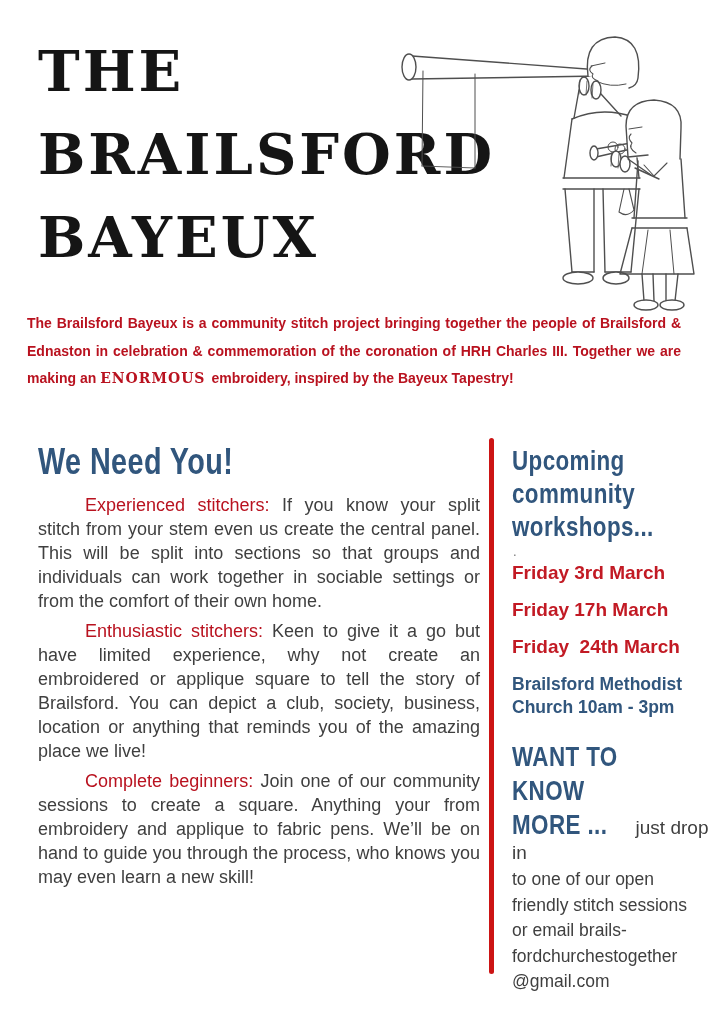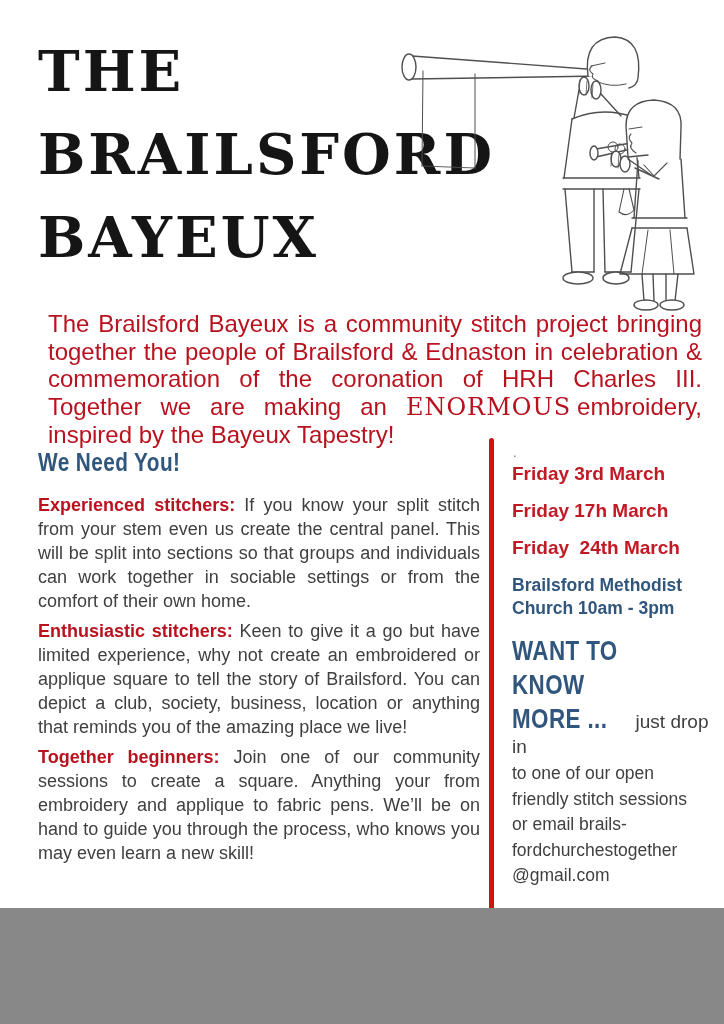--- a/index.html
+++ b/index.html
@@ -1,40 +1,40 @@
 <!DOCTYPE html>
 <html style="--red: #b9121f; --date-red: #c21a24; --divider: #cc1414; --blue: #31567d; --body: #3f3f3f;"><head>
 <meta charset="utf-8">
 <style>
   html,body{margin:0;padding:0;background:#888;}
   .page{
     position:relative;
-    width:724px;height:908px;
+    width:724px;height:1024px;
     background:#ffffff;
     margin:0 auto;
     overflow:hidden;
     font-family:"Liberation Sans",sans-serif;
   }
   
   .title{
     position:absolute;left:38px;top:30px;width:470px;
     font-family:"DejaVu Serif",serif;
     font-weight:bold;
     font-size:56px;line-height:83px;
     letter-spacing:3px;
     color:#151515;
     white-space:pre-line;
   }
   
   .hero{position:absolute;left:388px;top:26px;width:330px;height:286px;}
   .hero svg{display:block;width:100%;height:100%;}
   
   .intro{
-    position:absolute;left:48px;top:310px;width:654px;
-    font-size:24px;font-weight:normal;line-height:27.5px;
+    position:absolute;left:27px;top:310px;width:654px;
+    font-size:14px;font-weight:bold;line-height:27.5px;
     color:var(--red);
     text-align:justify;
   }
   .intro .enorm{
     font-family:"DejaVu Serif",serif;
     letter-spacing:1px;
     margin-right:6px;
   }
   
   .divider{
@@ -47,39 +47,39 @@
   .h-cond{
     font-weight:bold;
     color:var(--blue);
     transform:scaleX(0.8);
     transform-origin:0 50%;
     display:inline-block;
     white-space:pre-line;
     letter-spacing:0.5px;
   }
   .left-col h1{
-    margin:0 0 13px 0;font-size:26px;line-height:36px;
+    margin:0 0 13px 0;font-size:36px;line-height:36px;
   }
   .left-col p{
     margin:0 0 6px 0;
     font-size:18px;line-height:24px;
     color:var(--body);
     text-align:justify;
   }
-  .lead{font-weight:bold;color:var(--red);}
+  .lead{font-weight:normal;color:var(--red);margin-left:47px;}
   
   .rc-head{font-size:28px;line-height:33px;margin:0;}
   .rc-dot{font-size:13px;color:#777;line-height:14px;margin:2px 0 3px 1px;}
   .date{
     font-size:19px;font-weight:bold;color:var(--date-red);
     margin-bottom:15px;line-height:22px;
     white-space:pre-wrap;
   }
   .venue{
-    margin-top:9px;margin-bottom:14px;
+    margin-top:9px;margin-bottom:21px;
     font-size:17.5px;font-weight:bold;line-height:23px;
     color:var(--blue);white-space:pre-line;
   }
   .more-head{font-size:28px;line-height:34px;}
   .more-inline{
     font-size:19px;color:var(--body);
   }
   .more-text{
     margin-top:3px;
     font-size:17.5px;line-height:25.5px;color:var(--body);
@@ -183,25 +183,28 @@
   <div class="left-col">
     <h1><span class="h-cond">We Need You!</span></h1>
 
 
     <p><span class="lead">Experienced stitchers:</span>
       <span>If you know your split stitch from your stem even us create the central panel. This will be split into sections so that groups and individuals can work together in sociable settings or from the comfort of their own home.</span></p>
 
     <p><span class="lead">Enthusiastic stitchers:</span>
       <span>Keen to give it a go but have limited experience, why not create an embroidered or applique square to tell the story of Brailsford. You can depict a club, society, business, location or anything that reminds you of the amazing place we live!</span></p>
 
-    <p><span class="lead">Together beginners:</span>
+    <p><span class="lead">Complete beginners:</span>
       <span>Join one of our community sessions to create a square. Anything your from embroidery and applique to fabric pens. We’ll be on hand to guide you through the process, who knows you may even learn a new skill!</span></p>
   </div>
 
   <div class="right-col">
+    <h2 class="rc-head"><span class="h-cond">Upcoming
+community
+workshops...</span></h2>
     <div class="rc-dot">.</div>
 
     <div class="date">Friday 3rd March</div>
     <div class="date">Friday 17h March</div>
     <div class="date">Friday  24th March</div>
 
     <div class="venue">Brailsford Methodist
 Church 10am - 3pm</div>
 
     <div class="more">

